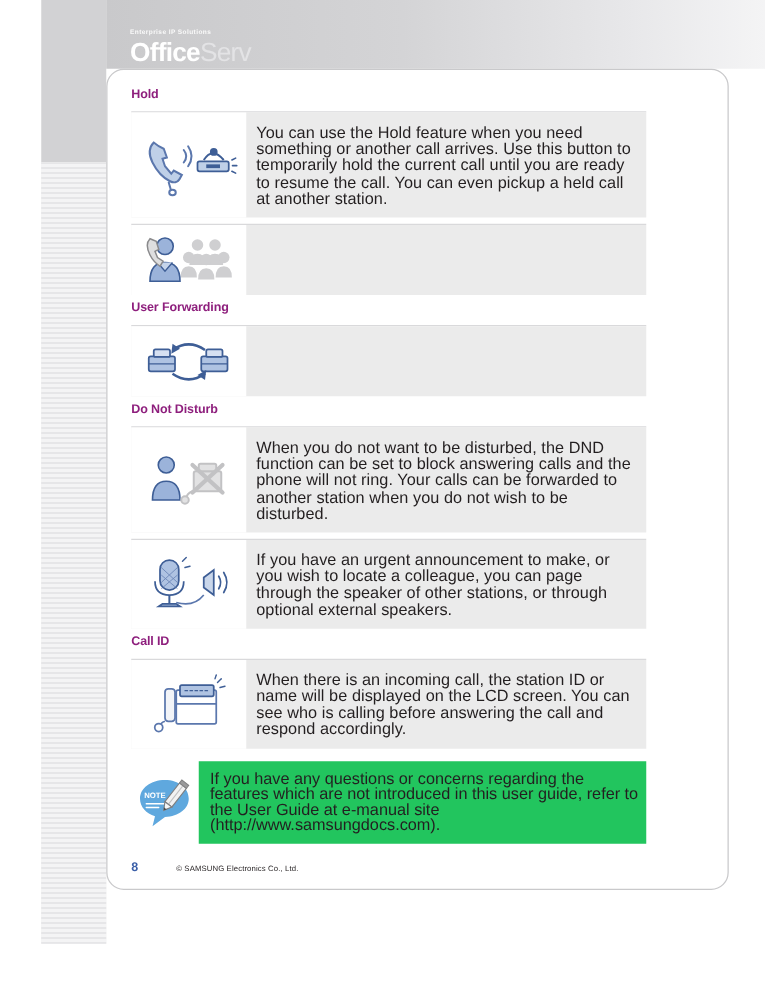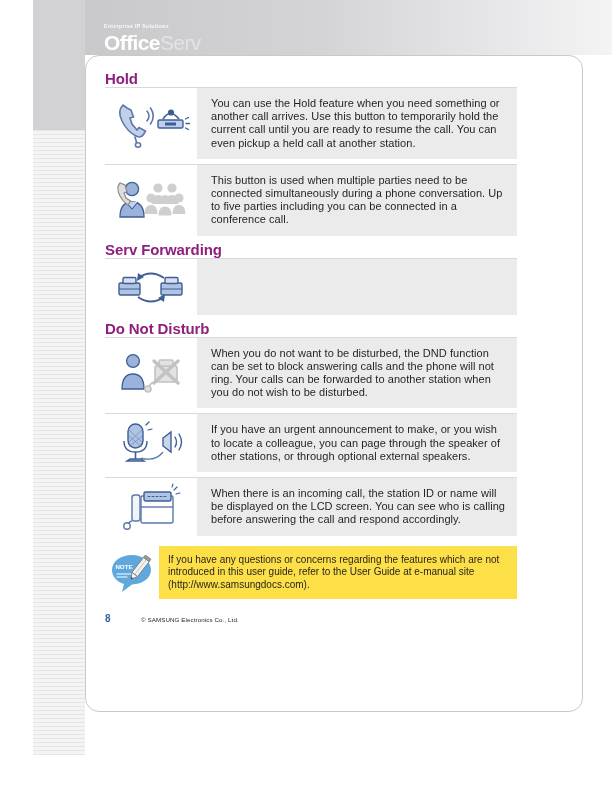--- a/index.html
+++ b/index.html
@@ -77,24 +77,24 @@
   .card-inner {
     position: absolute;
     left: 19px; top: 14px;
     width: 412px;
   }
 
   
   .section { margin-bottom: 5px; }
   .section-title {
     color: #8e1f7d;
-    font-size: 15px;
+    font-size: 10px;
     font-weight: bold;
     letter-spacing: -0.1px;
-    padding-bottom: 0;
+    padding-bottom: 8px;
   }
   .section-rule {
     height: 1px;
     background: #d9d9db;
     margin-bottom: 0;
   }
   .section-body {
     display: flex;
     align-items: stretch;
     background: #ebebeb;
@@ -103,22 +103,22 @@
   .icon-cell {
     width: 92px;
     min-width: 92px;
     background: #ffffff;
     display: flex;
     align-items: center;
     justify-content: center;
   }
   .text-cell {
     flex: 1;
-    padding: 9px 10px 9px 14px;
-    font-size: 11px;
+    padding: 9px 10px 9px 8px;
+    font-size: 13px;
     line-height: 13.2px;
     color: #231f20;
     letter-spacing: 0.05px;
   }
 
   
   .note-wrap {
     display: flex;
     align-items: stretch;
     margin-top: 10px;
@@ -127,23 +127,23 @@
   .note-icon-cell {
     width: 54px;
     min-width: 54px;
     background: #ffffff;
     display: flex;
     align-items: center;
     justify-content: center;
   }
   .note-text {
     flex: 1;
-    background: #fde047;
+    background: #22c55e;
     padding: 8px 6px 8px 9px;
-    font-size: 10px;
+    font-size: 13px;
     line-height: 12.6px;
     color: #231f20;
   }
 
   
   .footer {
     display: flex;
     align-items: baseline;
     margin-top: 14px;
   }
@@ -233,26 +233,25 @@
               <g>
                 <circle cx="21" cy="12" r="6.6" fill="#9BB3DA" stroke="#3E5E96" stroke-width="1.3"></circle>
                 <path d="M9 40 q0 -15 12 -15 q12 0 12 15 Z" fill="#9BB3DA" stroke="#3E5E96" stroke-width="1.3"></path>
                 <path d="M15 25 l6 7 l6 -7" fill="#C5D4EA" stroke="#3E5E96" stroke-width="1.1"></path>
               </g>
 
               <path d="M9 6 C6 9 6.5 14 9 19 C11 23 14 26 17 28 L19.5 24 L15 21 L13 16 L16 14.5 L14 8 Z" fill="#DEDEDF" stroke="#8A8A8C" stroke-width="1.2"></path>
             </svg>
           </span>
         </div>
-        <div class="text-cell">This button is used when multiple parties need to be connected simultaneously during a phone conversation. Up to five parties including you can be connected in a conference call.</div>
-      </div>
-    </div>
-
-    <div class="section">
-      <div class="section-title">Serv Forwarding</div>
+      </div>
+    </div>
+
+    <div class="section">
+      <div class="section-title">User Forwarding</div>
       <div class="section-rule"></div>
       <div class="section-body">
         <div class="icon-cell">
           <span>
             <svg width="80" height="44" viewBox="0 0 80 44">
               <g stroke="#3E5E96" stroke-width="1.4" fill="#AFC3E2">
 
                 <rect x="8" y="18" width="21" height="12" rx="1.6"></rect>
                 <rect x="12" y="12.5" width="13" height="6" rx="1.4" fill="#D6E0F1"></rect>
                 <line x1="8" y1="24" x2="29" y2="24" stroke-width="1"></line>
@@ -338,20 +337,21 @@
                 <path d="M68 14 q5 8 0 16"></path>
               </g>
             </svg>
           </span>
         </div>
         <div class="text-cell">If you have an urgent announcement to make, or you wish to locate a colleague, you can page through the speaker of other stations, or through optional external speakers.</div>
       </div>
     </div>
 
     <div class="section">
+      <div class="section-title">Call ID</div>
       <div class="section-rule"></div>
       <div class="section-body">
         <div class="icon-cell">
           <span>
             <svg width="80" height="48" viewBox="0 0 80 48">
 
               <g stroke="#5B77AD" stroke-width="1.4" fill="#FFFFFF">
                 <rect x="30" y="13" width="32" height="27" rx="1.4"></rect>
                 <line x1="30" y1="24" x2="62" y2="24"></line>
               </g>

